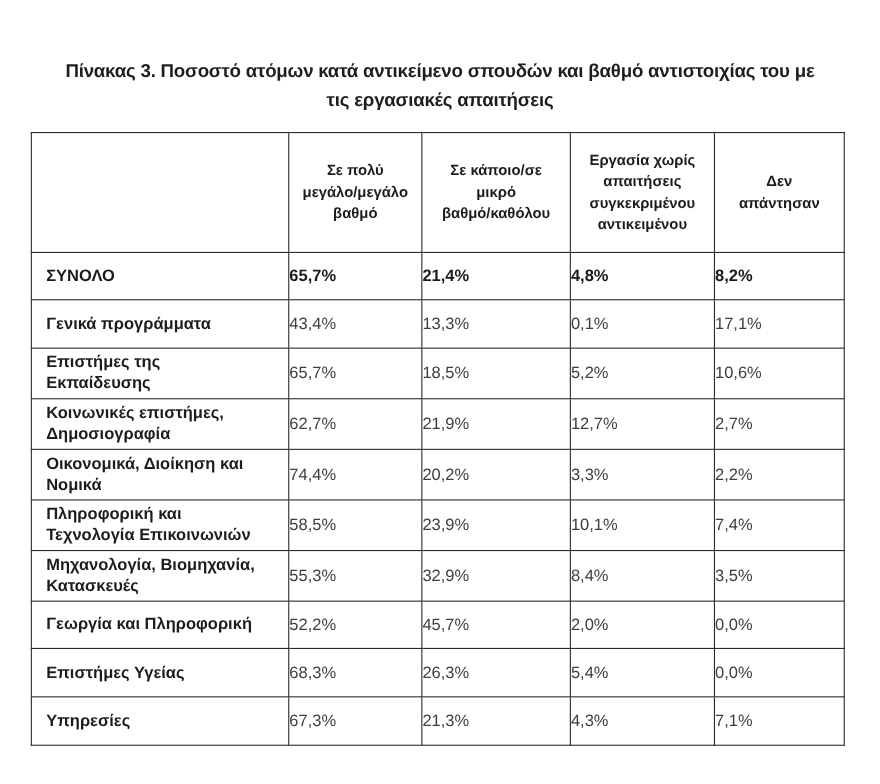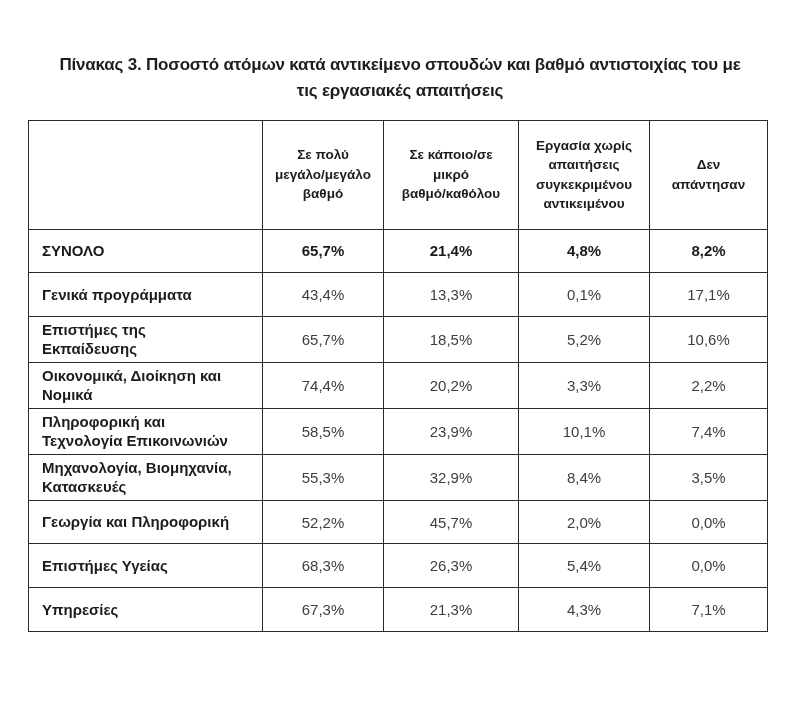--- a/index.html
+++ b/index.html
@@ -47,23 +47,23 @@
     font-size: 15px;
     color: #1c1c1c;
     text-align: left;
     vertical-align: middle;
     line-height: 1.3;
     padding: 3px 30px 3px 13px;
   }
   .data-table td.val {
     font-size: 15px;
     color: #3e3e3e;
-    text-align: center;
+    text-align: left;
     vertical-align: middle;
-    padding: 0 16px;
+    padding: 0 0;
   }
   .data-table tr.total td.label,
   .data-table tr.total td.val {
     font-weight: bold;
     color: #1a1a1a;
   }
 </style>
 </head>
 <body>
 
@@ -112,20 +112,27 @@
           <td class="val">17,1%</td>
         </tr>
         <tr>
           <td class="label">Επιστήμες της Εκπαίδευσης</td>
           <td class="val">65,7%</td>
           <td class="val">18,5%</td>
           <td class="val">5,2%</td>
           <td class="val">10,6%</td>
         </tr>
         <tr>
+          <td class="label">Κοινωνικές επιστήμες, Δημοσιογραφία</td>
+          <td class="val">62,7%</td>
+          <td class="val">21,9%</td>
+          <td class="val">12,7%</td>
+          <td class="val">2,7%</td>
+        </tr>
+        <tr>
           <td class="label">Οικονομικά, Διοίκηση και Νομικά</td>
           <td class="val">74,4%</td>
           <td class="val">20,2%</td>
           <td class="val">3,3%</td>
           <td class="val">2,2%</td>
         </tr>
         <tr>
           <td class="label">Πληροφορική και Τεχνολογία Επικοινωνιών</td>
           <td class="val">58,5%</td>
           <td class="val">23,9%</td>

